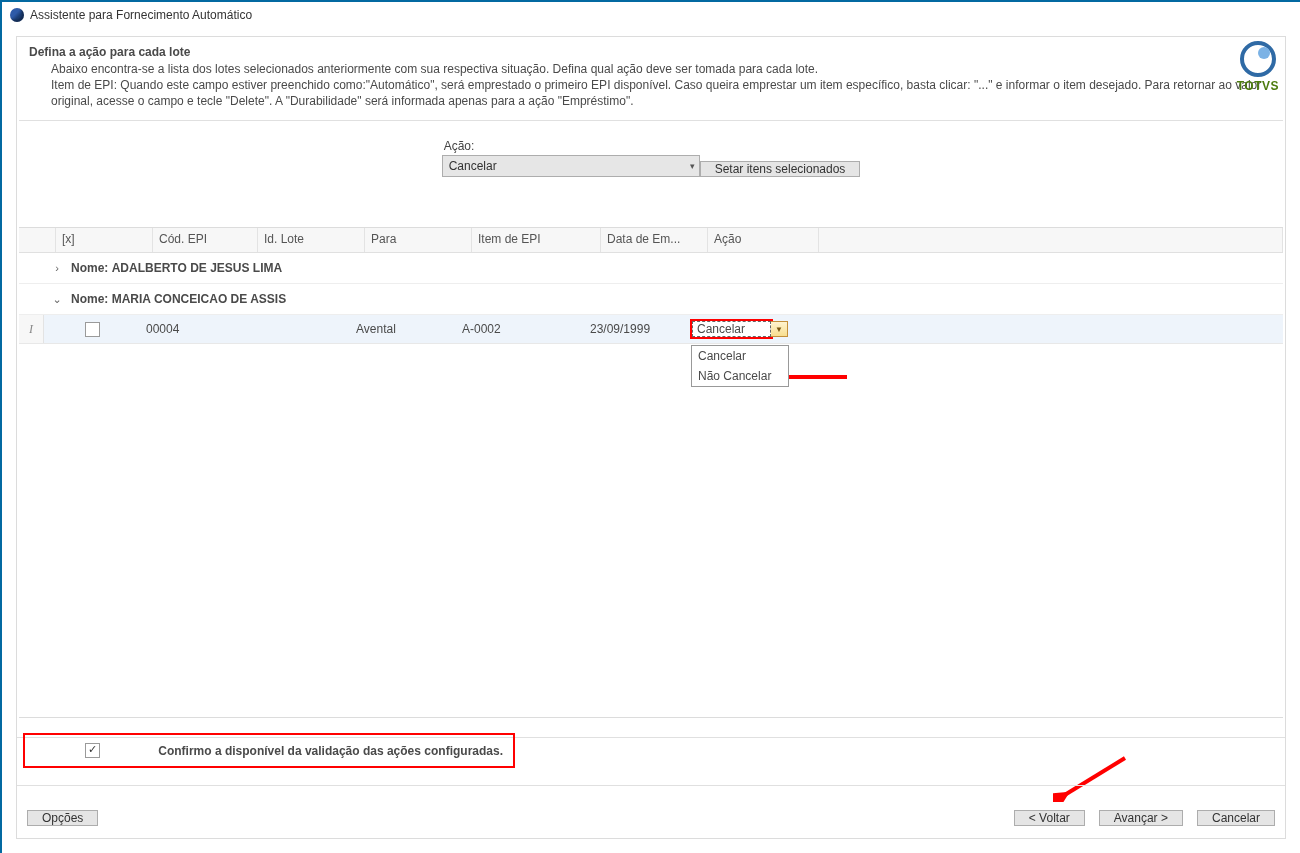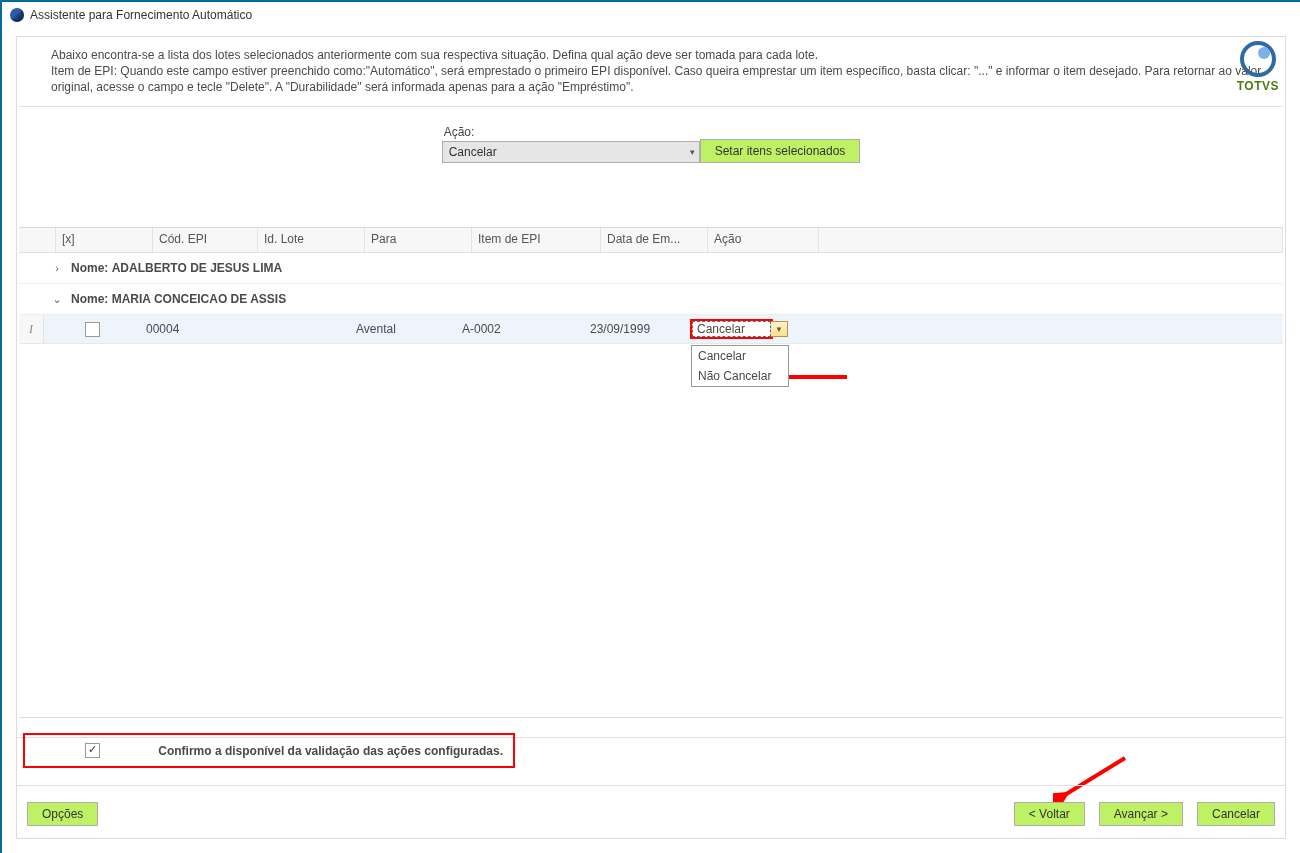--- a/index.html
+++ b/index.html
@@ -109,23 +109,23 @@
     padding: 0 4px 0 6px;
     color: #333;
     font-family: inherit;
     font-size: 12px;
   }
   .combo .caret {
     font-size: 9px;
     color: #555;
   }
   .btn {
-    height: 24px;
+    height: 16px;
     border: 1px solid #adadad;
-    background: #bef264;
+    background: #e5e5e5;
     padding: 0 14px;
     display: inline-flex;
     align-items: center;
     color: #333;
     font-family: inherit;
     font-size: 12px;
     cursor: pointer;
   }
   
   .grid-wrap {
@@ -312,20 +312,21 @@
 <div class="window">
 
   <div class="titlebar">
     <span class="icon"></span>
     <span>Assistente para Fornecimento Automático</span>
   </div>
 
   <div class="wizard-body">
 
     <div class="header-area">
+      <div class="page-title">Defina a ação para cada lote</div>
       <div class="page-desc"><span>Abaixo encontra-se a lista dos lotes selecionados anteriormente com sua respectiva situação. Defina qual ação deve ser tomada para cada lote.</span>
 <span>Item de EPI: Quando este campo estiver preenchido como:"Automático", será emprestado o primeiro EPI disponível. Caso queira emprestar um item específico, basta clicar: "..." e informar o item desejado. Para retornar ao valor original, acesse o campo e tecle "Delete". A "Durabilidade" será informada apenas para a ação "Empréstimo".</span></div>
       <div class="brand-logo">
         <div class="circle"></div>
         <div>TOTVS</div>
       </div>
     </div>
     <hr class="rule">
 
     <div class="controls-row">

